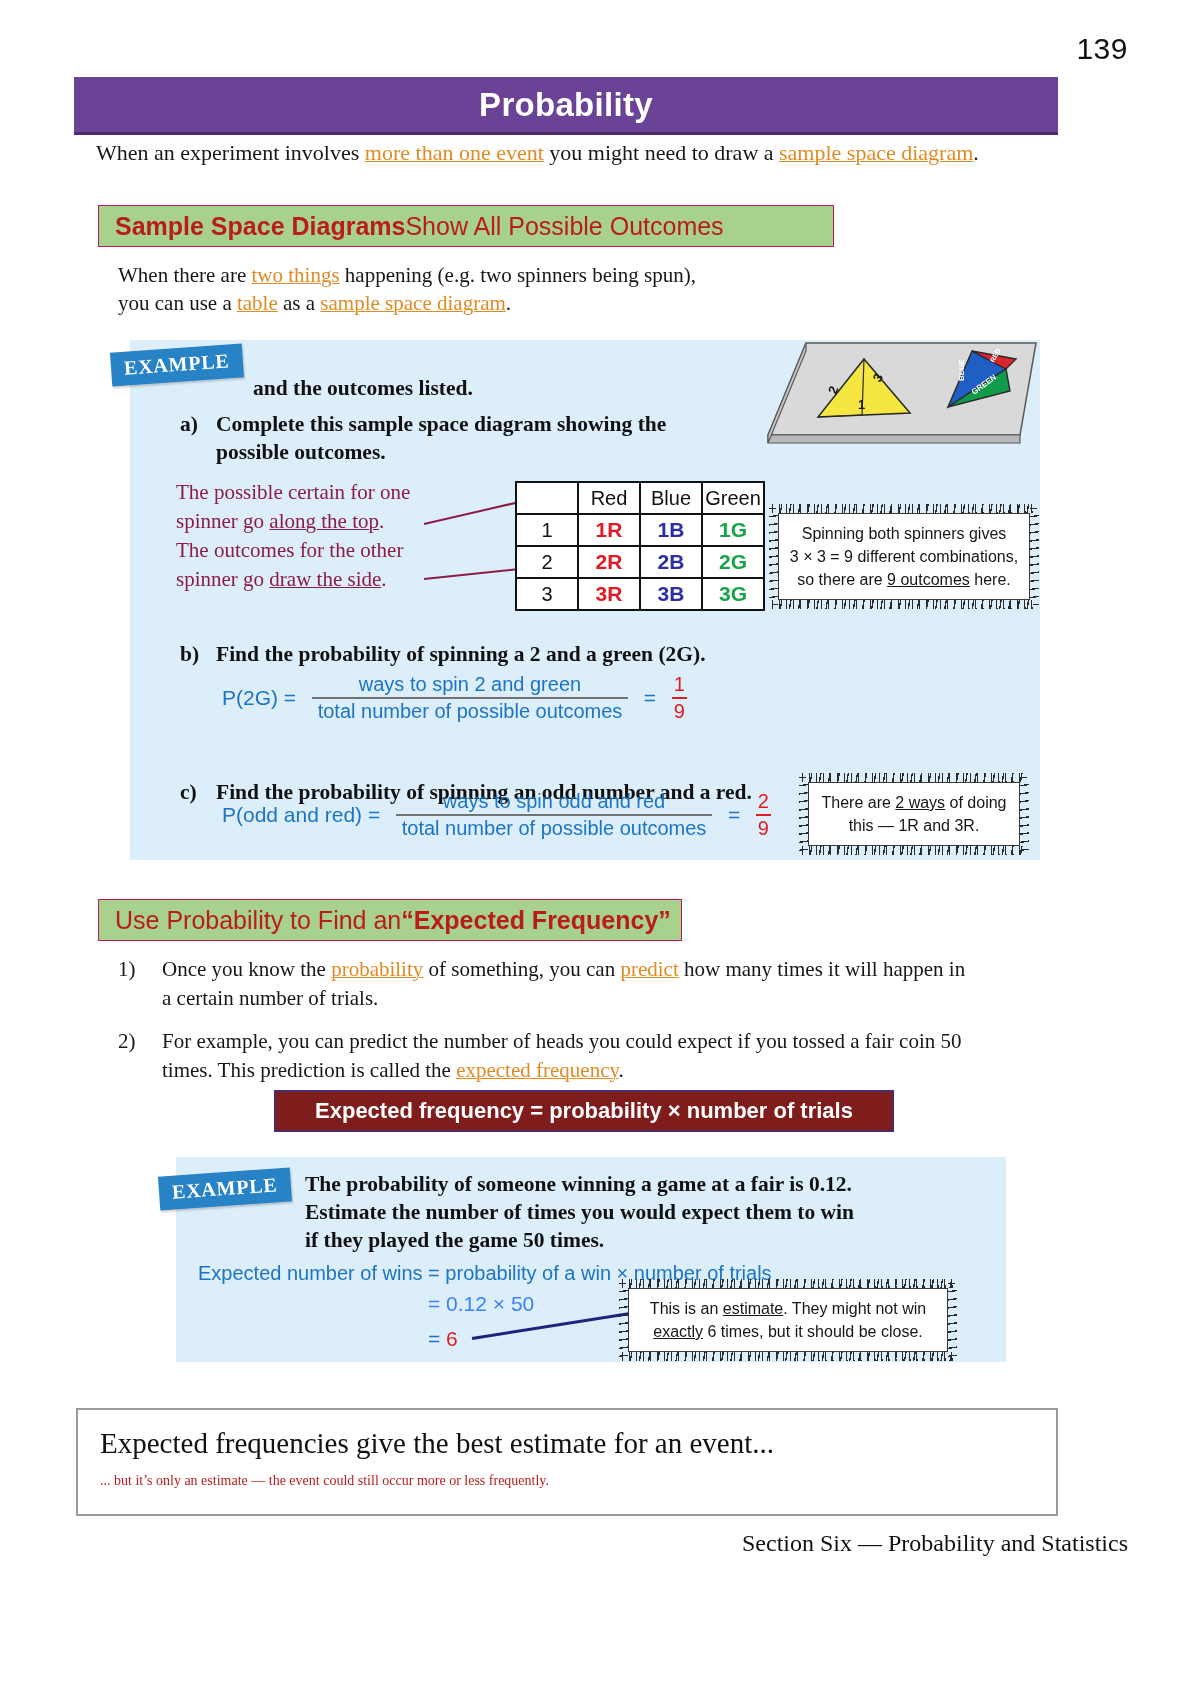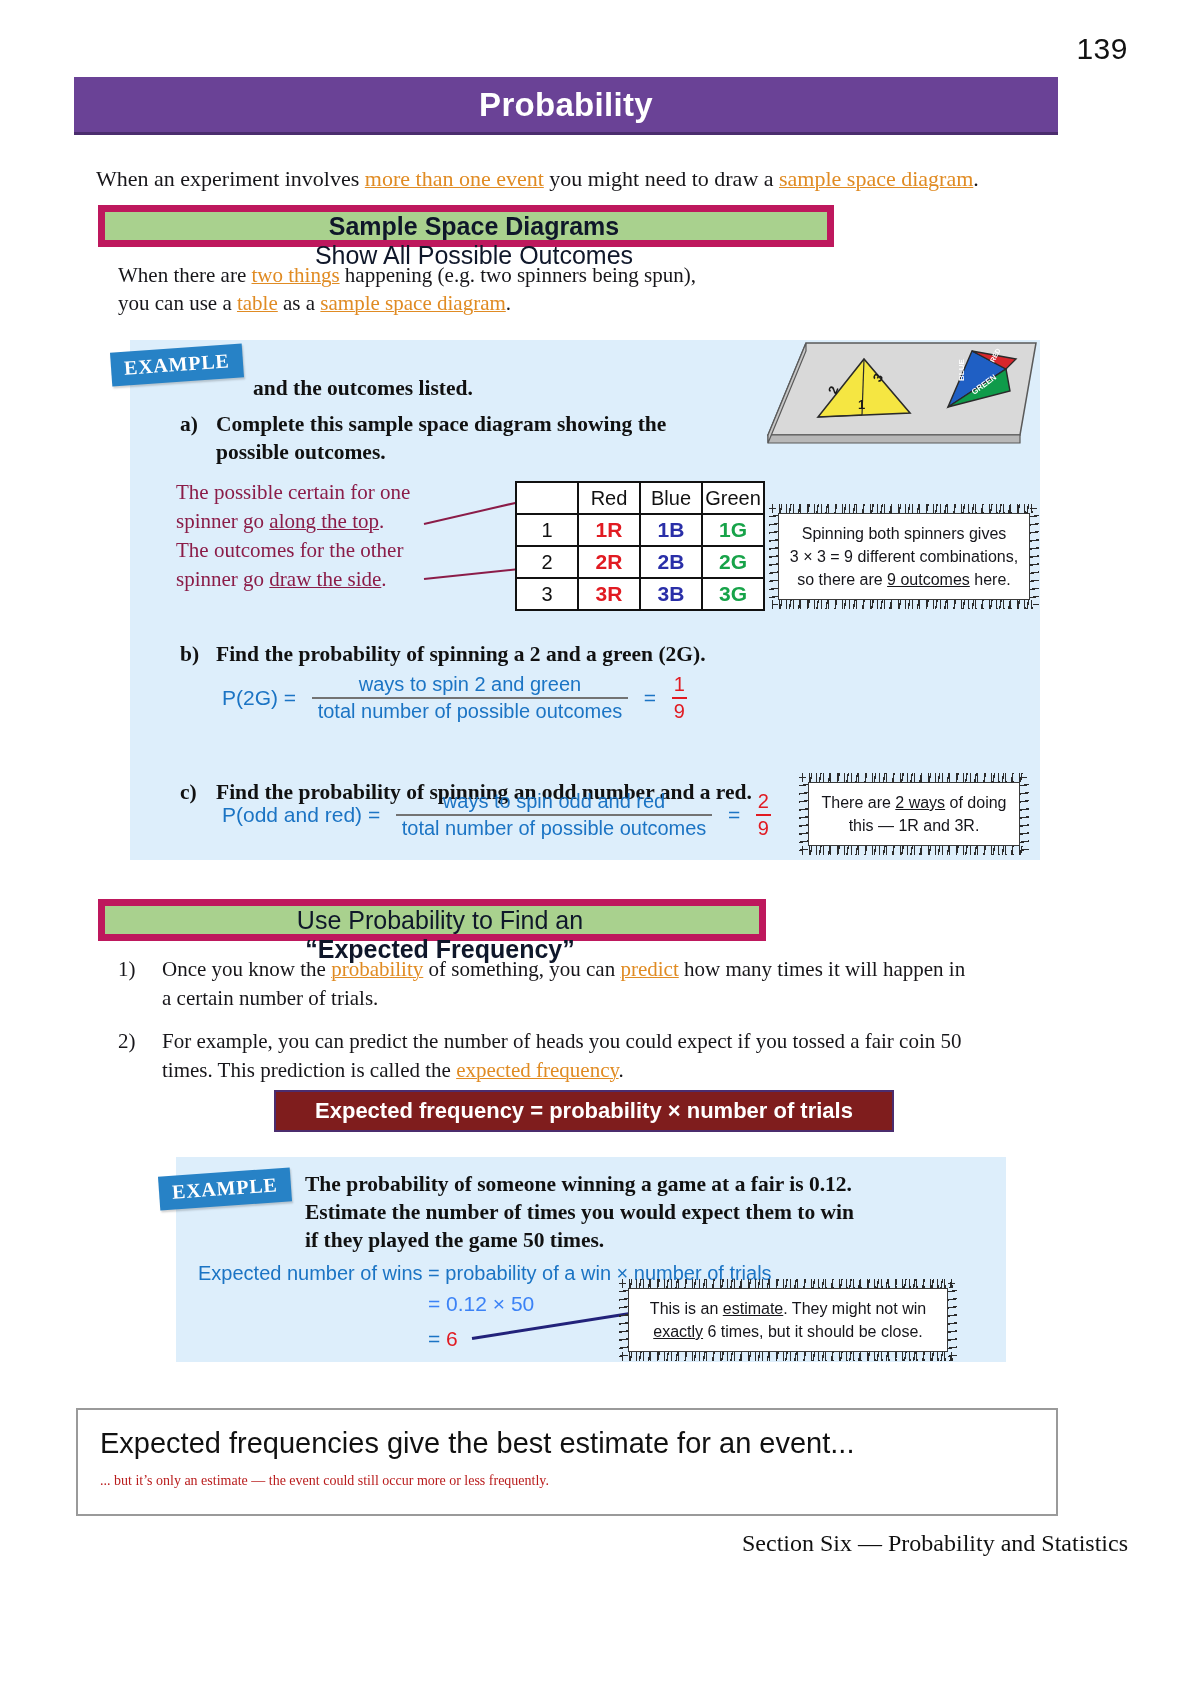--- a/index.html
+++ b/index.html
@@ -30,38 +30,38 @@
     display:flex; align-items:center; justify-content:center;
   }
   .title-banner .t {
     font-family:"Liberation Sans", sans-serif;
     font-weight:bold; font-size:33px; color:#ffffff;
     letter-spacing:0.3px;
   }
 
   
   .intro-line {
-    position:absolute; left:96px; top:164px; width:960px;
+    position:absolute; left:96px; top:138px; width:960px;
     font-size:22px; line-height:30px; color:#17161a;
   }
   .lk { color:#e08b23; text-decoration:underline; text-decoration-thickness:1px; }
 
   
   .green-head {
     position:absolute;
     background:#a9d18e;
-    border:7px solid #be185d;
+    border:1px solid #be185d;
     display:flex; align-items:center;
     padding-left:16px;
     font-family:"Liberation Sans", sans-serif;
-    font-size:25px; color:#0f172a;flex-direction:column;
+    font-size:25px; color:#b91c1c;
   }
   .green-head b { font-weight:bold; }
   #gh1 { left:98px; top:205px; width:736px; height:42px; }
-  #gh2 { left:98px; top:899px; width:668px; height:42px; }
+  #gh2 { left:98px; top:899px; width:584px; height:42px; }
 
   
   .sub-text-1 {
     position:absolute; left:118px; top:261px; width:720px;
     font-size:21px; line-height:28px; color:#17161a;
   }
 
   
   .ex-box { position:absolute; background:#ddeefb; }
   #exbox1 { left:130px; top:340px; width:910px; height:520px; }
@@ -210,21 +210,21 @@
   #lead3 { position:absolute; left:472px; top:1337px; width:160px; height:3px; background:#22227a; transform:rotate(-9deg); transform-origin:left center; }
 
   
   .summary {
     position:absolute; left:76px; top:1408px; width:982px; height:108px;
     border:2px solid #9a9a9a;
     background:#ffffff;
     padding:14px 22px;
   }
   .summary .h {
-    font-family:Liberation Sans, sans-serif;
+    font-family:Liberation Serif, serif;
     font-size:29px; color:#111; line-height:38px;
   }
   .summary .s {
     font-size:14px; color:#b91c1c; line-height:30px; margin-top:4px;
   }
 
   
   .footer {
     position:absolute; right:72px; top:1530px;
     font-size:24px; color:#111;

